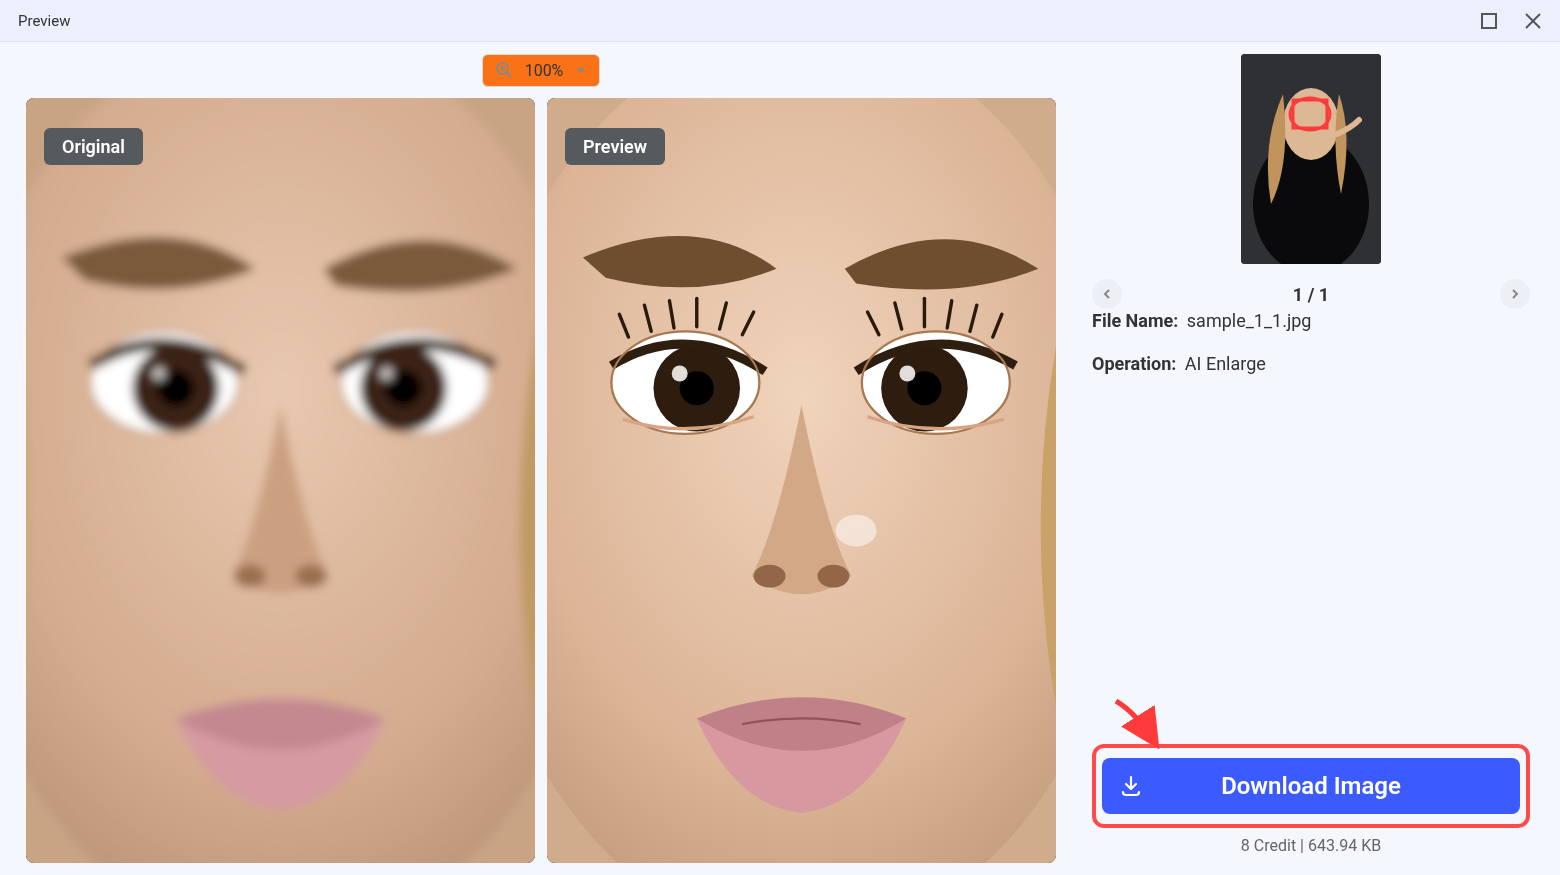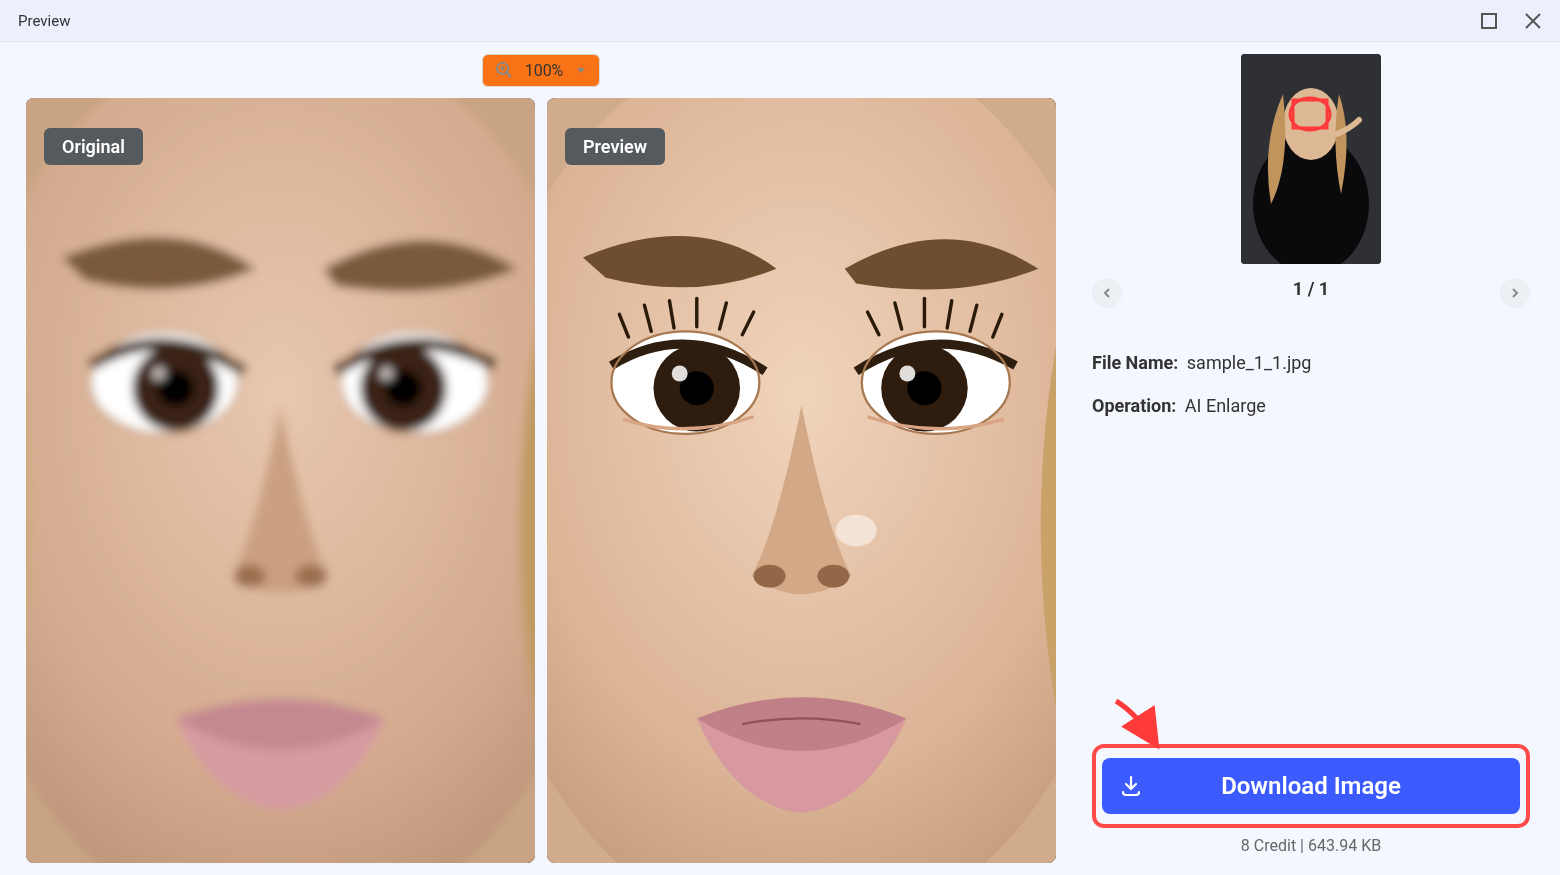--- a/index.html
+++ b/index.html
@@ -130,21 +130,21 @@
       width: 140px;
       height: 210px;
       background: #2a2a30;
       border-radius: 4px;
       position: relative;
       overflow: hidden;
     }
 
     .pager-row {
       display: flex;
-      align-items: flex-start;
+      align-items: center;
       justify-content: center;
       margin-top: 14px;
       position: relative;
       height: 32px;
     }
 
     .pager-btn {
       position: absolute;
       width: 30px;
       height: 30px;
@@ -160,21 +160,20 @@
     .pager-prev { left: 0; }
     .pager-next { right: 0; }
 
     .pager-text {
       font-size: 18px;
       font-weight: 700;
       color: #333;
     }
 
     .meta {
-      margin-top: 42px;
       display: flex;
       flex-direction: column;
       gap: 22px;
     }
 
     .meta-row {
       font-size: 18px;
       color: #333;
     }
 

